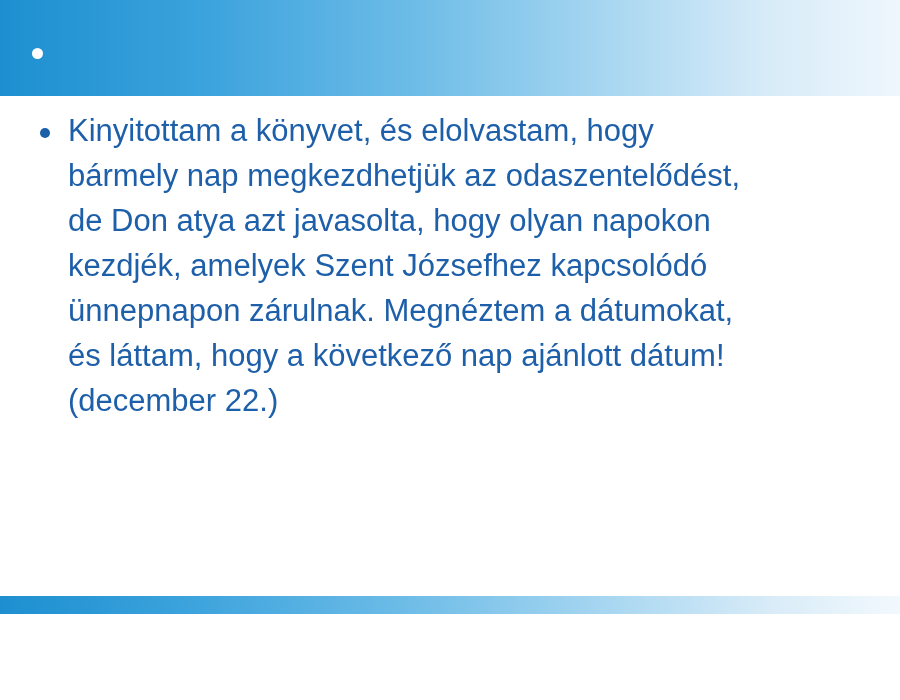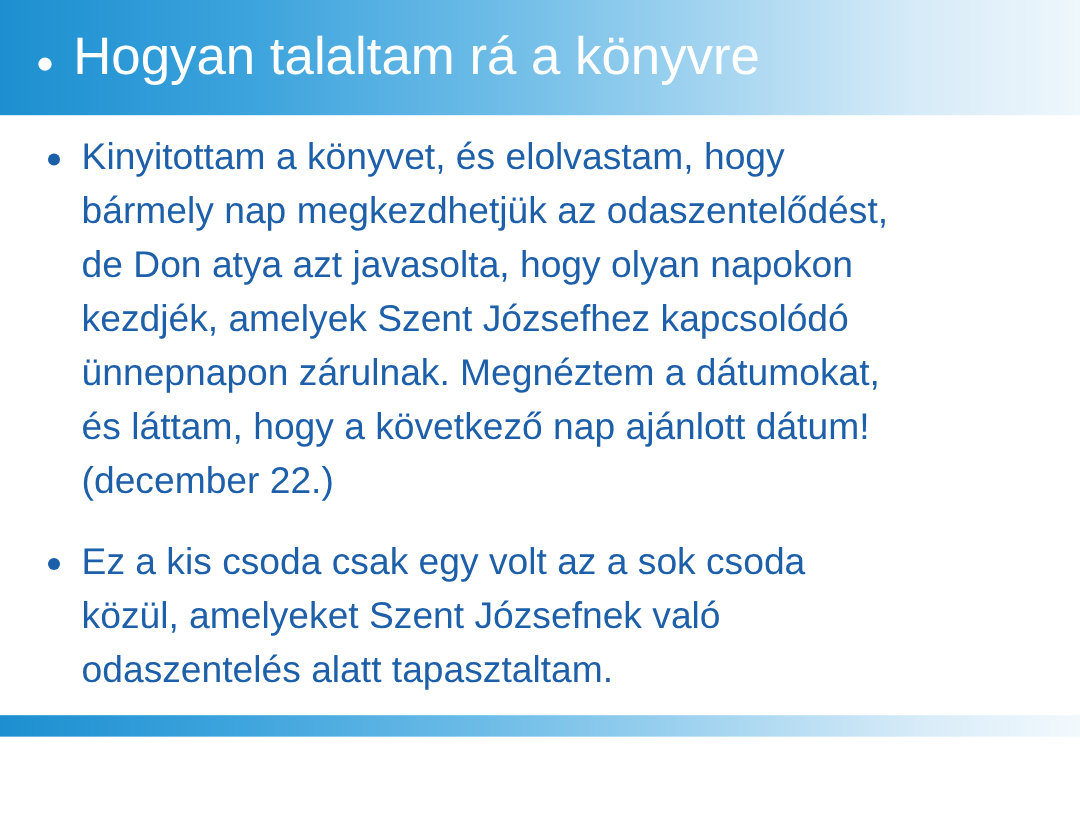--- a/index.html
+++ b/index.html
@@ -127,33 +127,28 @@
 </style>
 </head>
 <body>
 
 <div class="slide">
 
   <div class="header-band"></div>
 
   <div class="title-row">
     <span class="title-bullet"></span>
-    <div class="slide-title">Hogyan talaltam rá a könyvre</div>
   </div>
 
   <div class="body">
 
     <div class="bullet-item">
       <span class="bullet-dot"></span>
       <div class="bullet-text">Kinyitottam a könyvet, és elolvastam, hogy bármely nap megkezdhetjük az odaszentelődést, de Don atya azt javasolta, hogy olyan napokon kezdjék, amelyek Szent Józsefhez kapcsolódó ünnepnapon zárulnak. Megnéztem a dátumokat, és láttam, hogy a következő nap ajánlott dátum! (december 22.)</div>
     </div>
 
-    <div class="bullet-item">
-      <span class="bullet-dot"></span>
-      <div class="bullet-text">Ez a kis csoda csak egy volt az a sok csoda közül, amelyeket Szent Józsefnek való odaszentelés alatt tapasztaltam.</div>
-    </div>
 
   </div>
 
   <div class="footer-band"></div>
   <div class="footer-fill"></div>
 
 </div>
 
 </body></html>

